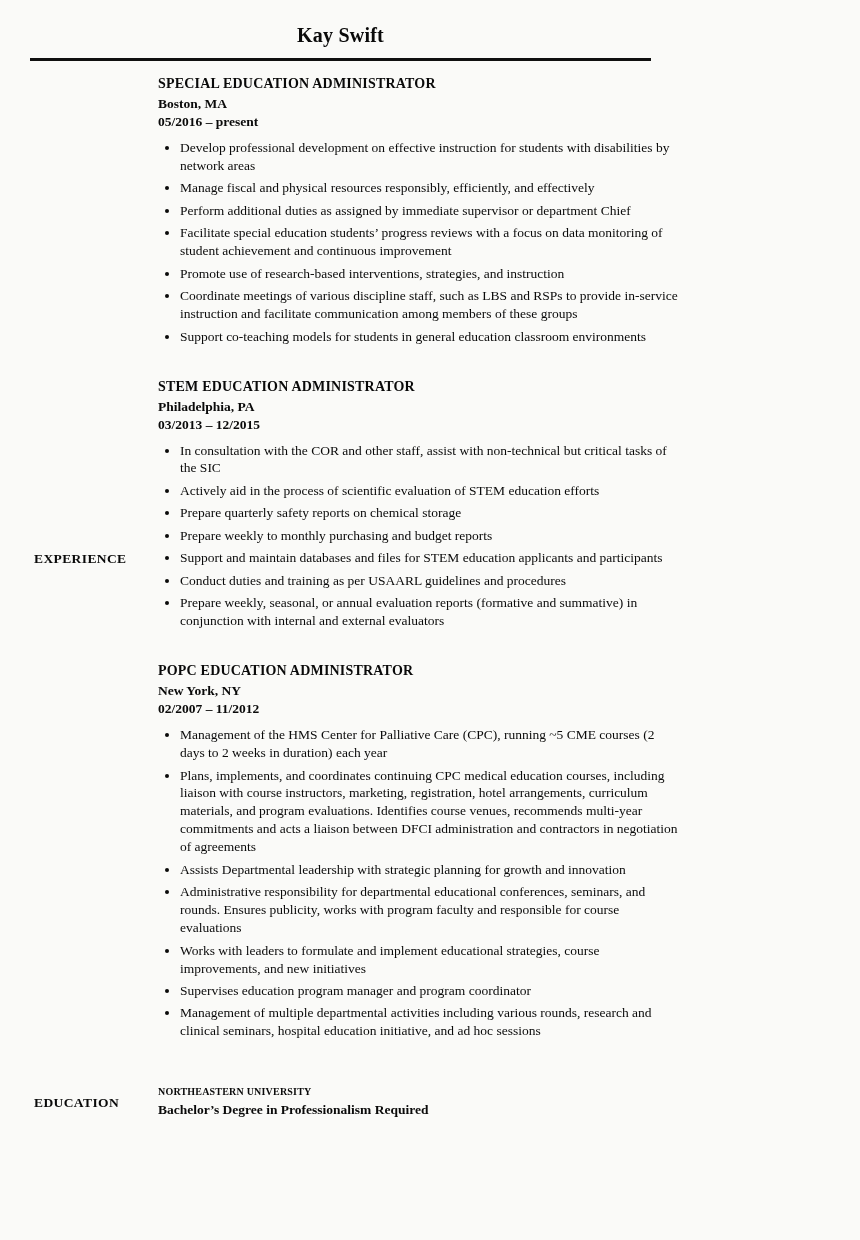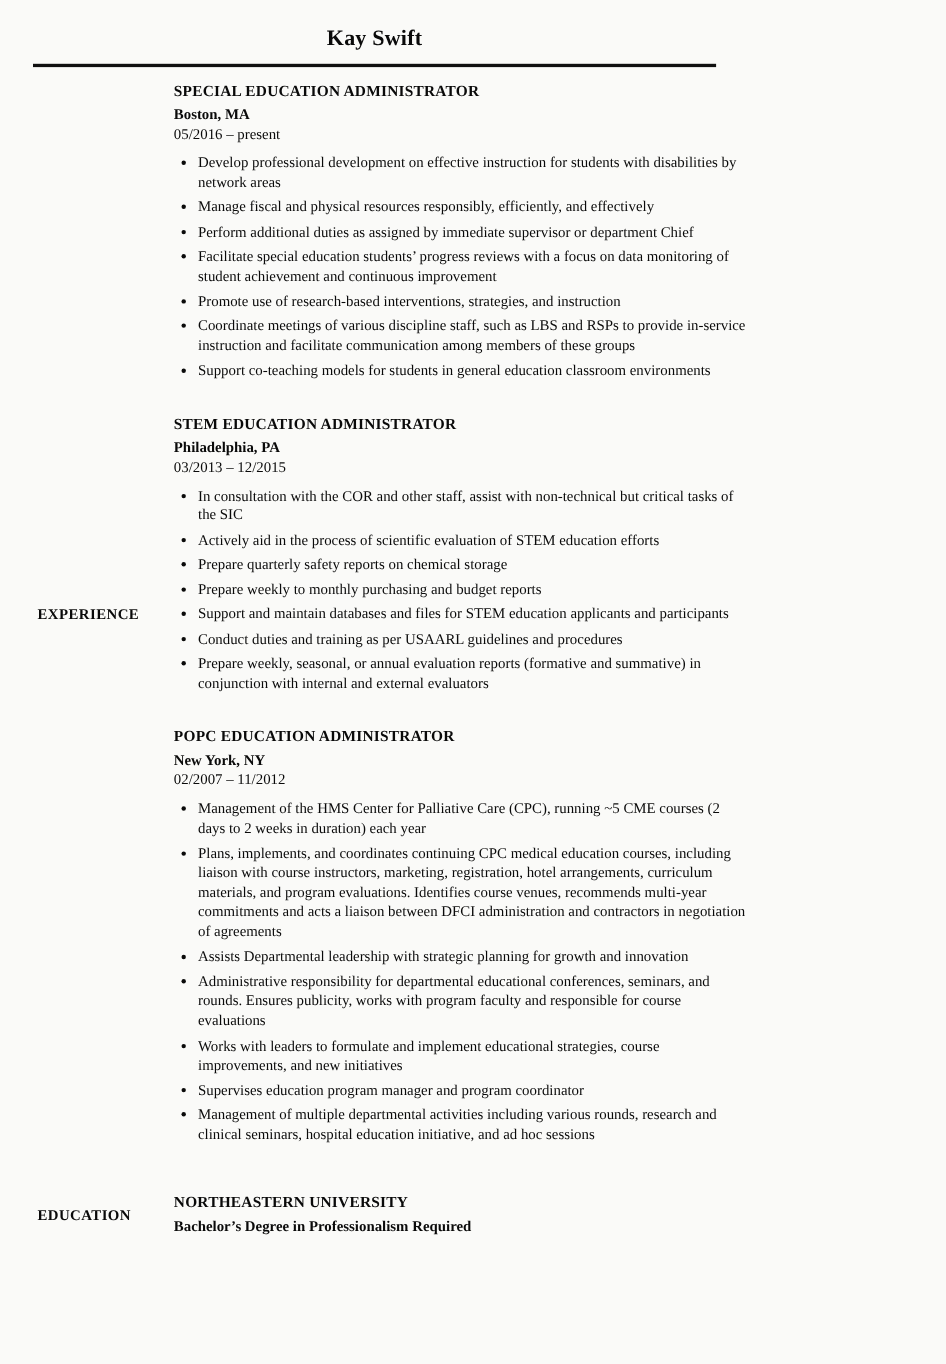--- a/index.html
+++ b/index.html
@@ -37,31 +37,31 @@
     padding-top: 1px;
   }
   .content-col { flex: 1 1 auto; }
 
   
   .job { margin-bottom: 27px; }
   .job:last-child { margin-bottom: 0; }
   .job + .job { margin-top: 33px; }
   .job-title { font-weight: bold; font-size: 14px; letter-spacing: 0.2px; }
   .job-location { font-weight: bold; font-size: 13.5px; margin-top: 4px; }
-  .job-dates { font-size: 13.5px; margin-top: 2px; }
+  .job-dates { font-size: 13.5px; margin-top: 2px; font-weight: bold; }
   .bullets { margin-top: 9px; padding-left: 22px; list-style: disc outside; }
   .bullets li {
     font-size: 13.5px;
     line-height: 1.33;
     margin-bottom: 4.5px;
   }
   .bullets li:last-child { margin-bottom: 0; }
 
   
-  .school { font-weight: bold; font-size: 14px; letter-spacing: 0.2px; }
+  .school { font-weight: bold; font-size: 10px; letter-spacing: 0.2px; }
   .degree { font-weight: bold; font-size: 13.5px; margin-top: 5px; }
 </style>
 </head>
 <body>
 
 <div class="page">
 
   <div class="header">
     <div class="name">Kay Swift</div>
     <div class="header-rule"></div>

